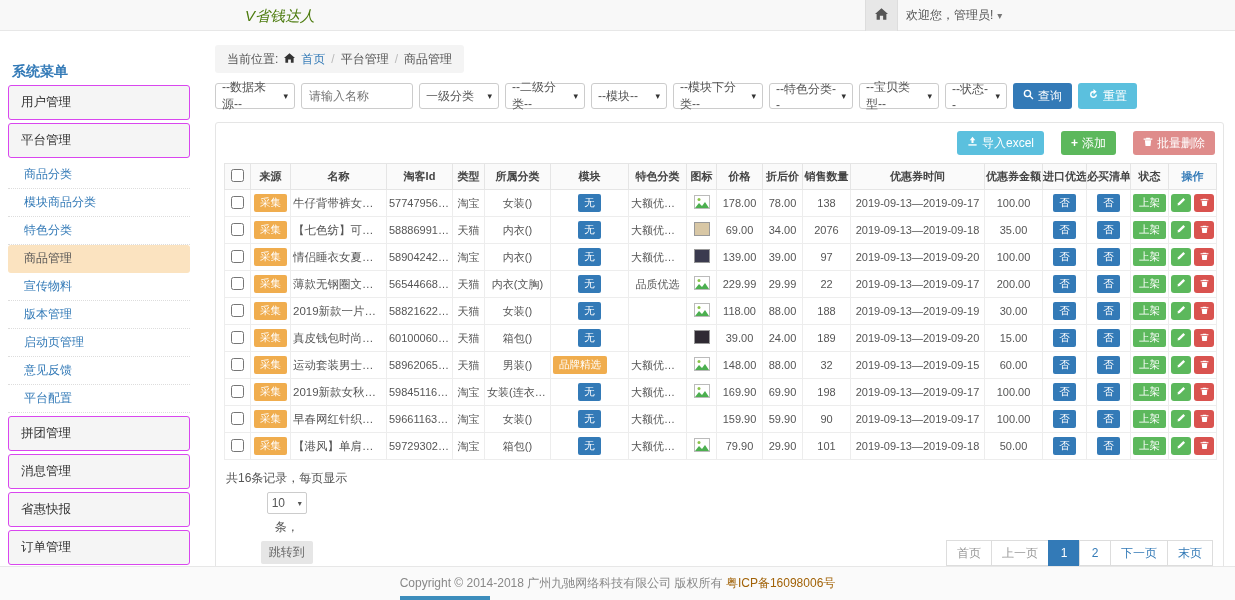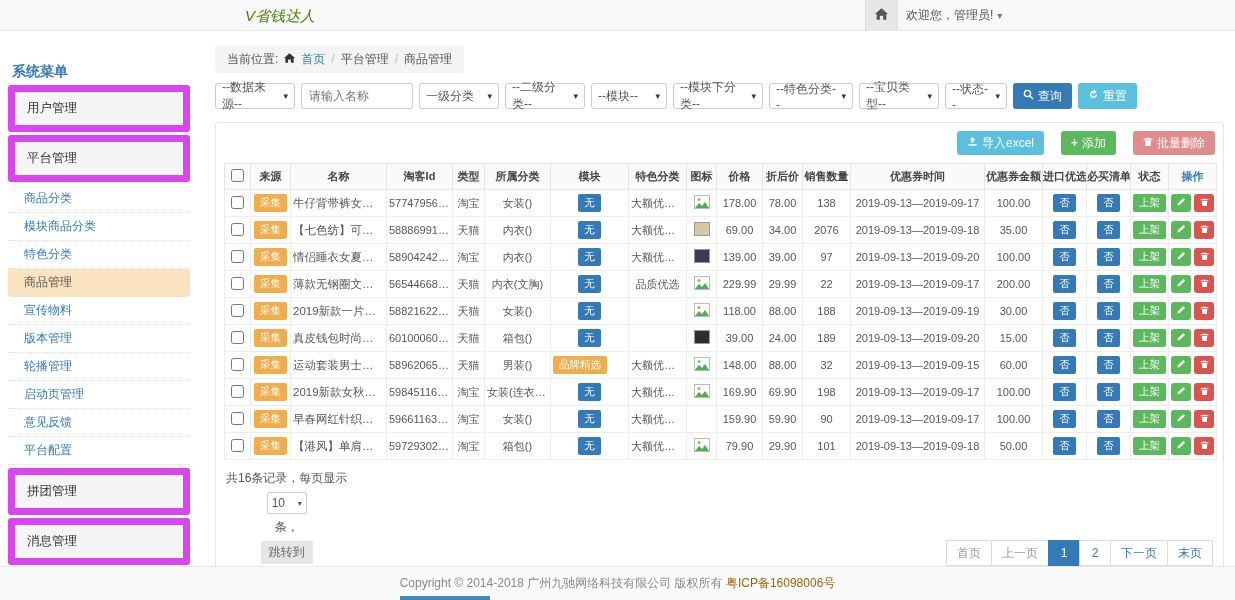--- a/index.html
+++ b/index.html
@@ -11,21 +11,21 @@
     background:#f8f8f8; border-bottom:1px solid #e7e7e7; }
   .brand { position:absolute; left:245px; top:0; line-height:31px; font-size:15px; color:#4d7c0f;font-style:italic; }
   .home-box { position:absolute; left:865px; top:0; width:33px; height:31px; background:#e7e7e7;
     border-left:1px solid #ddd; border-right:1px solid #ddd; display:flex; align-items:center; justify-content:center; cursor:pointer; }
   .welcome { position:absolute; left:906px; top:0; line-height:31px; color:#555; cursor:pointer; }
   .welcome .caret { color:#777; font-size:10px; margin-left:4px; }
 
   
   .sidebar { position:absolute; left:8px; top:55px; width:182px; }
   .sidebar-title { color:#337ab7; font-size:14px; font-weight:bold; padding:8px 4px; height:30px; }
-  .group-item { background:#f5f5f5; border:7px solid #d946ef; border-radius:3px;
+  .group-item { background:#f5f5f5; border:1px solid #d946ef; border-radius:3px;
     padding:8px 12px; margin-bottom:3px; color:#333; font-size:12.5px; cursor:pointer; }
   .submenu { background:#fff; margin-bottom:3px; }
   .sub-item { padding:5px 16px; color:#337ab7; border-bottom:1px dotted #ddd; cursor:pointer; }
   .sub-item.active { background:#fbe3c0; border-radius:3px; color:#555; border-bottom-color:transparent; }
 
   
   .content { position:absolute; left:215px; top:45px; width:1009px; }
   .breadcrumb { display:inline-flex; align-items:center; gap:6px; background:#f4f4f4;
     border-radius:3px; height:28px; padding:0 12px; color:#555; }
   .breadcrumb .link { color:#337ab7; cursor:pointer; }
@@ -105,21 +105,20 @@
   <nav>
       <div class="group-item">用户管理</div>
       <div class="group-item">平台管理</div>
       <div class="submenu">
         <div class="sub-item">商品分类</div>
         <div class="sub-item">模块商品分类</div>
         <div class="sub-item">特色分类</div>
         <div class="sub-item active">商品管理</div>
         <div class="sub-item">宣传物料</div>
         <div class="sub-item">版本管理</div>
-        <div class="sub-item">轮播管理</div>
         <div class="sub-item">启动页管理</div>
         <div class="sub-item">意见反馈</div>
         <div class="sub-item">平台配置</div>
       </div>
       <div class="group-item">拼团管理</div>
       <div class="group-item">消息管理</div>
       <div class="group-item">省惠快报</div>
       <div class="group-item">订单管理</div>
       <div class="group-item">兑换管理</div>
     </nav>

